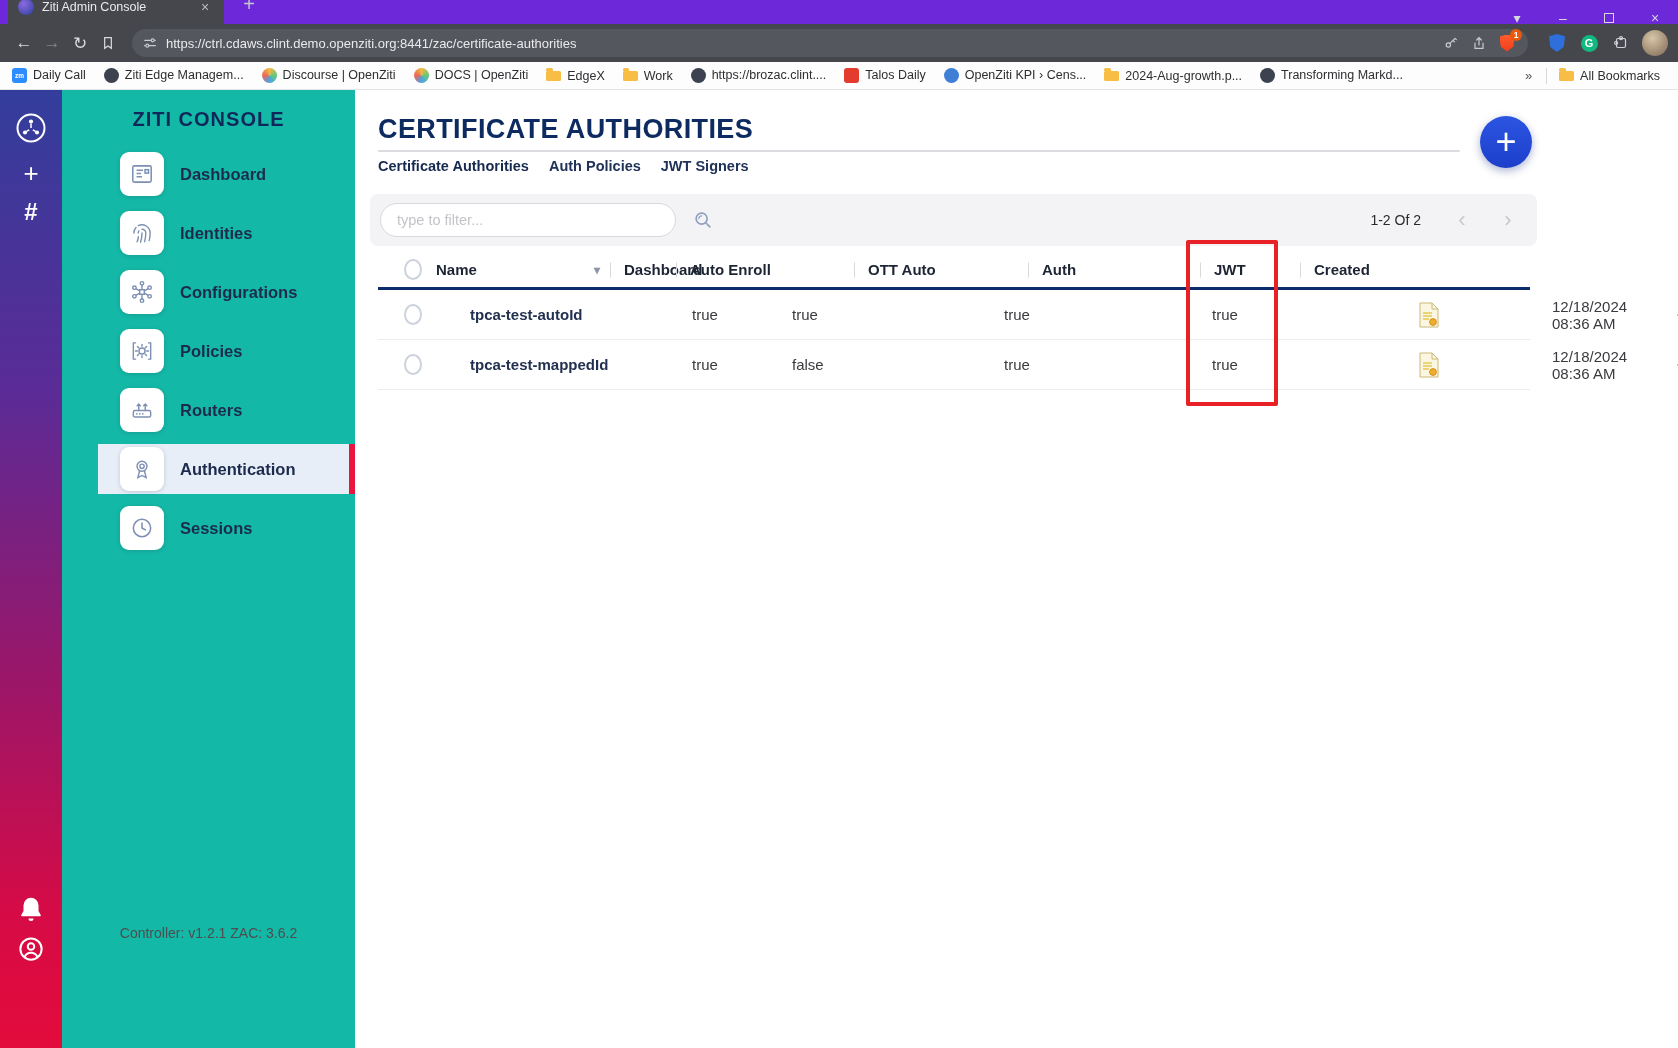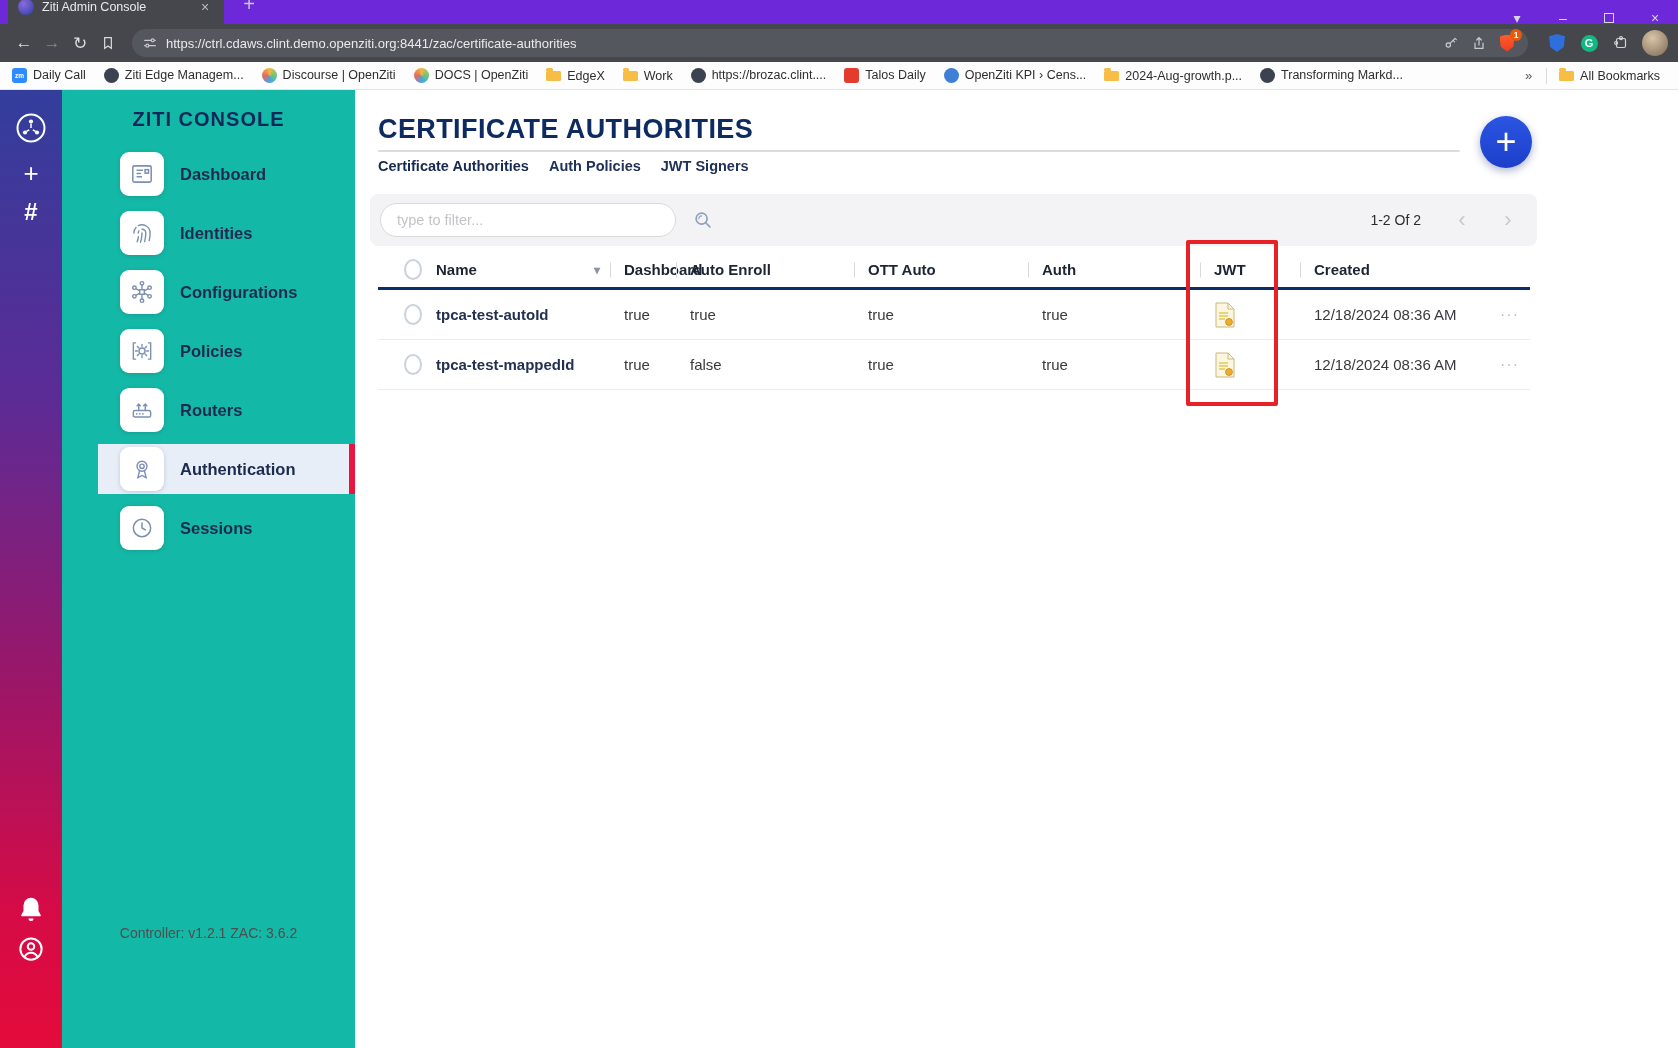--- a/index.html
+++ b/index.html
@@ -84,21 +84,21 @@
   .pag-prev { margin-left:26px; }
   .pag-next { margin:0 14px 0 16px; }
 
   .table { position:absolute; left:23px; top:162px; width:1152px; }
   .row-grid { display:grid; grid-template-columns:44px 188px 66px 178px 174px 172px 100px 1fr 44px; align-items:center; }
   .thead { height:38px; border-bottom:3px solid #0c2d6b; }
   .th { font-size:15px; font-weight:700; color:#1d2433; padding-left:14px; position:relative; height:100%; display:flex; align-items:center; }
   .th.sep::before, .td.sep::before { content:""; position:absolute; left:0; top:50%; transform:translateY(-50%); width:1px; height:15px; background:#d8d8dd; }
   .th-name { justify-content:space-between; padding-right:10px; }
   .sort { color:#8b93a5; font-size:12px; }
-  .tr { height:50px; border-bottom:1px solid #ececf0; }
+  .tr { height:50px; border-bottom:1px solid #ececf0;gap:34px; }
   .td { font-size:15px; color:#3a3a3e; padding-left:14px; position:relative; height:100%; display:flex; align-items:center; }
   .td-name { color:#233150; font-weight:600; }
   .rowcheck { width:21px; height:21px; border:2px solid #ccd2dc; border-radius:50%; background:#fff; margin-left:12px; cursor:pointer; }
   .kebab { color:#bfbfc4; font-size:16px; letter-spacing:1px; cursor:pointer; }
   .jwt-icn { display:flex; cursor:pointer; }
 
   .annotation { position:absolute; left:831px; top:150px; width:92px; height:166px; border:4px solid #e82127; border-radius:2px; pointer-events:none; z-index:5; }
 </style>
 </head>
 <body>

